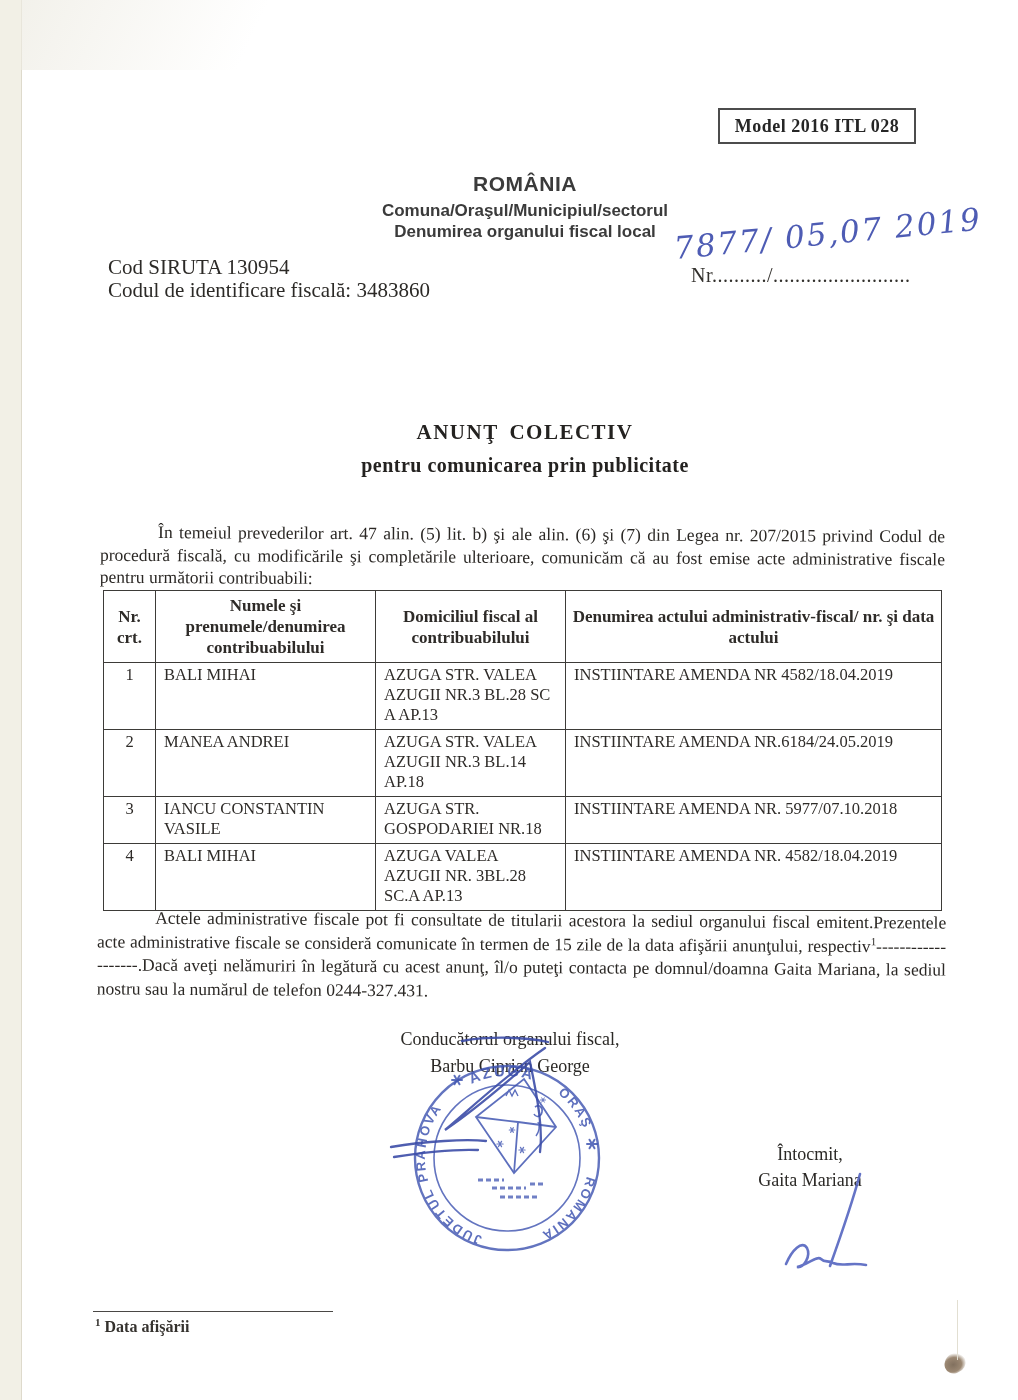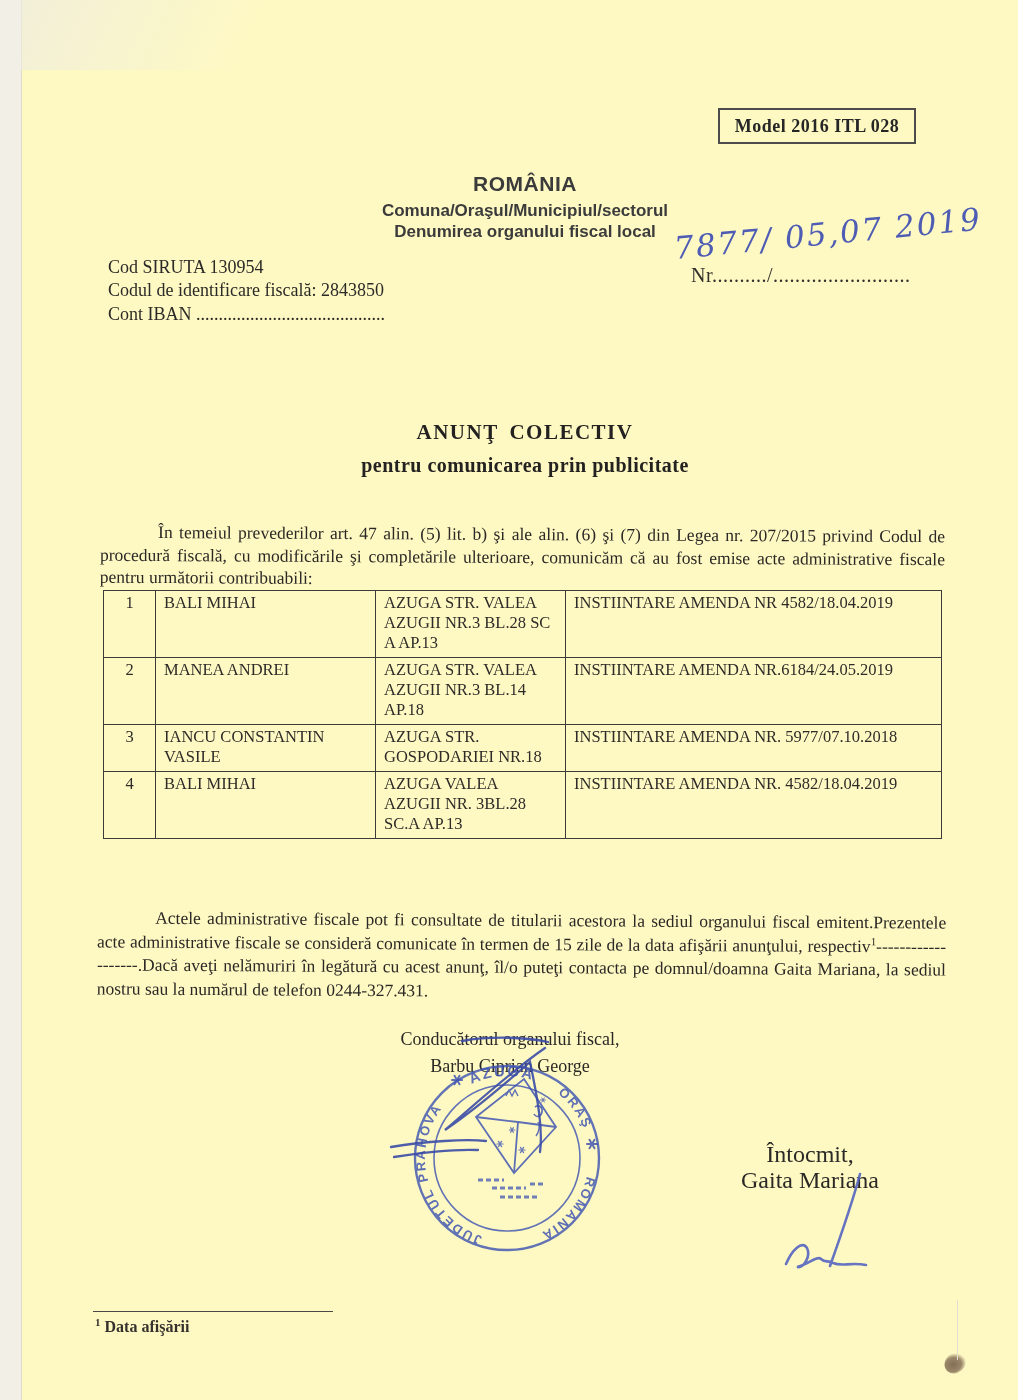--- a/index.html
+++ b/index.html
@@ -1,19 +1,19 @@
 <!DOCTYPE html>
 <html><head>
 <meta charset="utf-8">
 <style>
   html,body{margin:0;padding:0;background:#e8e6df;}
   .page{
     position:relative;
     width:1018px;height:1400px;
-    background:#fef9c3;
+    background:#ffffff;
     overflow:hidden;
     font-family:"Liberation Serif", serif;
     color:#2d2a27;
   }
   .scan-strip{
     position:absolute;left:0;top:0;width:21px;height:1400px;
     background:#f2f0e6;border-right:1px solid #dedacc;
   }
   .corner-shade{
     position:absolute;left:21px;top:0;width:420px;height:70px;
@@ -27,21 +27,21 @@
     font-weight:bold;font-size:18px;color:#262626;letter-spacing:.5px;
   }
   .doc-header{
     position:absolute;left:30px;top:172px;width:990px;text-align:center;
     font-family:"Liberation Sans", sans-serif;color:#3b3b3b;
   }
   .doc-header .country{font-size:21px;font-weight:bold;letter-spacing:.5px;margin-bottom:4px;}
   .doc-header .sub{font-size:17px;font-weight:bold;line-height:21px;}
   .issuer{
     position:absolute;left:108px;top:256px;
-    font-size:18px;line-height:23.4px;color:#2c2a27;white-space:nowrap;font-family:Liberation Serif, serif;
+    font-size:21px;line-height:23.4px;color:#2c2a27;white-space:nowrap;font-family:Liberation Serif, serif;
   }
   .reg-label{
     position:absolute;left:691px;top:264px;font-size:20px;color:#33312d;letter-spacing:.5px;
   }
   .handwritten{
     position:absolute;left:676px;top:230px;width:320px;
     font-family:"DejaVu Serif", serif;font-style:italic;
     font-size:31px;color:#4e5cb4;letter-spacing:2px;
     transform:rotate(-5.5deg);transform-origin:left bottom;
     white-space:nowrap;
@@ -68,21 +68,21 @@
     font-weight:bold;text-align:center;vertical-align:middle;
     font-size:17px;line-height:21px;padding:4px 6px;
   }
   td.cnum{text-align:center;font-size:18px;padding-top:3px;}
   .conducator{
     position:absolute;left:280px;top:1026px;width:460px;text-align:center;
     font-size:18px;line-height:27px;color:#2b2926;
   }
   .intocmit{
     position:absolute;left:735px;top:1141px;width:150px;text-align:center;
-    font-size:24px;line-height:26px;color:#2b2926;
+    font-size:18px;line-height:26px;color:#2b2926;
   }
   .footnote-rule{
     position:absolute;left:93px;top:1311px;width:240px;height:0;
     border-top:1.5px solid #4a4845;
   }
   .footnote{
     position:absolute;left:95px;top:1318px;font-size:16px;color:#35322e;font-weight:bold;
   }
   .smudge{
     position:absolute;left:944px;top:1353px;width:22px;height:20px;
@@ -108,42 +108,47 @@
   </div>
 
   <div class="doc-header">
     <div class="country">ROMÂNIA</div>
     <div class="sub">Comuna/Oraşul/Municipiul/sectorul</div>
     <div class="sub">Denumirea organului fiscal local</div>
   </div>
 
   <div class="issuer">
     <div>Cod SIRUTA 130954</div>
-    <div>Codul de identificare fiscală: 2843850</div>
-    <div>Cont IBAN ..........................................</div>
+    <div>Codul de identificare fiscală: 3483860</div>
   </div>
 
   <div class="reg-label">Nr........../.........................</div>
   <div class="handwritten">7877/ 05,07  2019</div>
 
   <div class="doc-title">
     <div class="t1">ANUNŢ COLECTIV</div>
     <div class="t2">pentru comunicarea prin publicitate</div>
   </div>
 
   <p class="para intro"><span>În temeiul prevederilor art. 47 alin. (5) lit. b) şi ale alin. (6) şi (7) din Legea nr. 207/2015 privind Codul de procedură fiscală, cu modificările şi completările ulterioare, comunicăm că au fost emise acte administrative fiscale pentru următorii contribuabili:</span></p>
 
   <table class="main">
     <colgroup>
       <col style="width:52px">
         <col style="width:220px">
         <col style="width:190px">
         <col style="width:376px">
     </colgroup>
     <tbody>
+        <tr style="height:66px">
+      <th><span>Nr. crt.</span></th>
+      <th><span>Numele şi prenumele/denumirea contribuabilului</span></th>
+      <th><span>Domiciliul fiscal al contribuabilului</span></th>
+      <th><span>Denumirea actului administrativ-fiscal/ nr. şi data actului</span></th>
+    </tr>
     <tr style="height:62px">
       <td class="cnum"><span>1</span></td>
       <td><span>BALI MIHAI</span></td>
       <td><span>AZUGA STR. VALEA AZUGII NR.3 BL.28 SC A AP.13</span></td>
       <td><span>INSTIINTARE AMENDA NR 4582/18.04.2019</span></td>
     </tr>
     <tr style="height:57px">
       <td class="cnum"><span>2</span></td>
       <td><span>MANEA ANDREI</span></td>
       <td><span>AZUGA STR. VALEA AZUGII NR.3 BL.14 AP.18</span></td>

